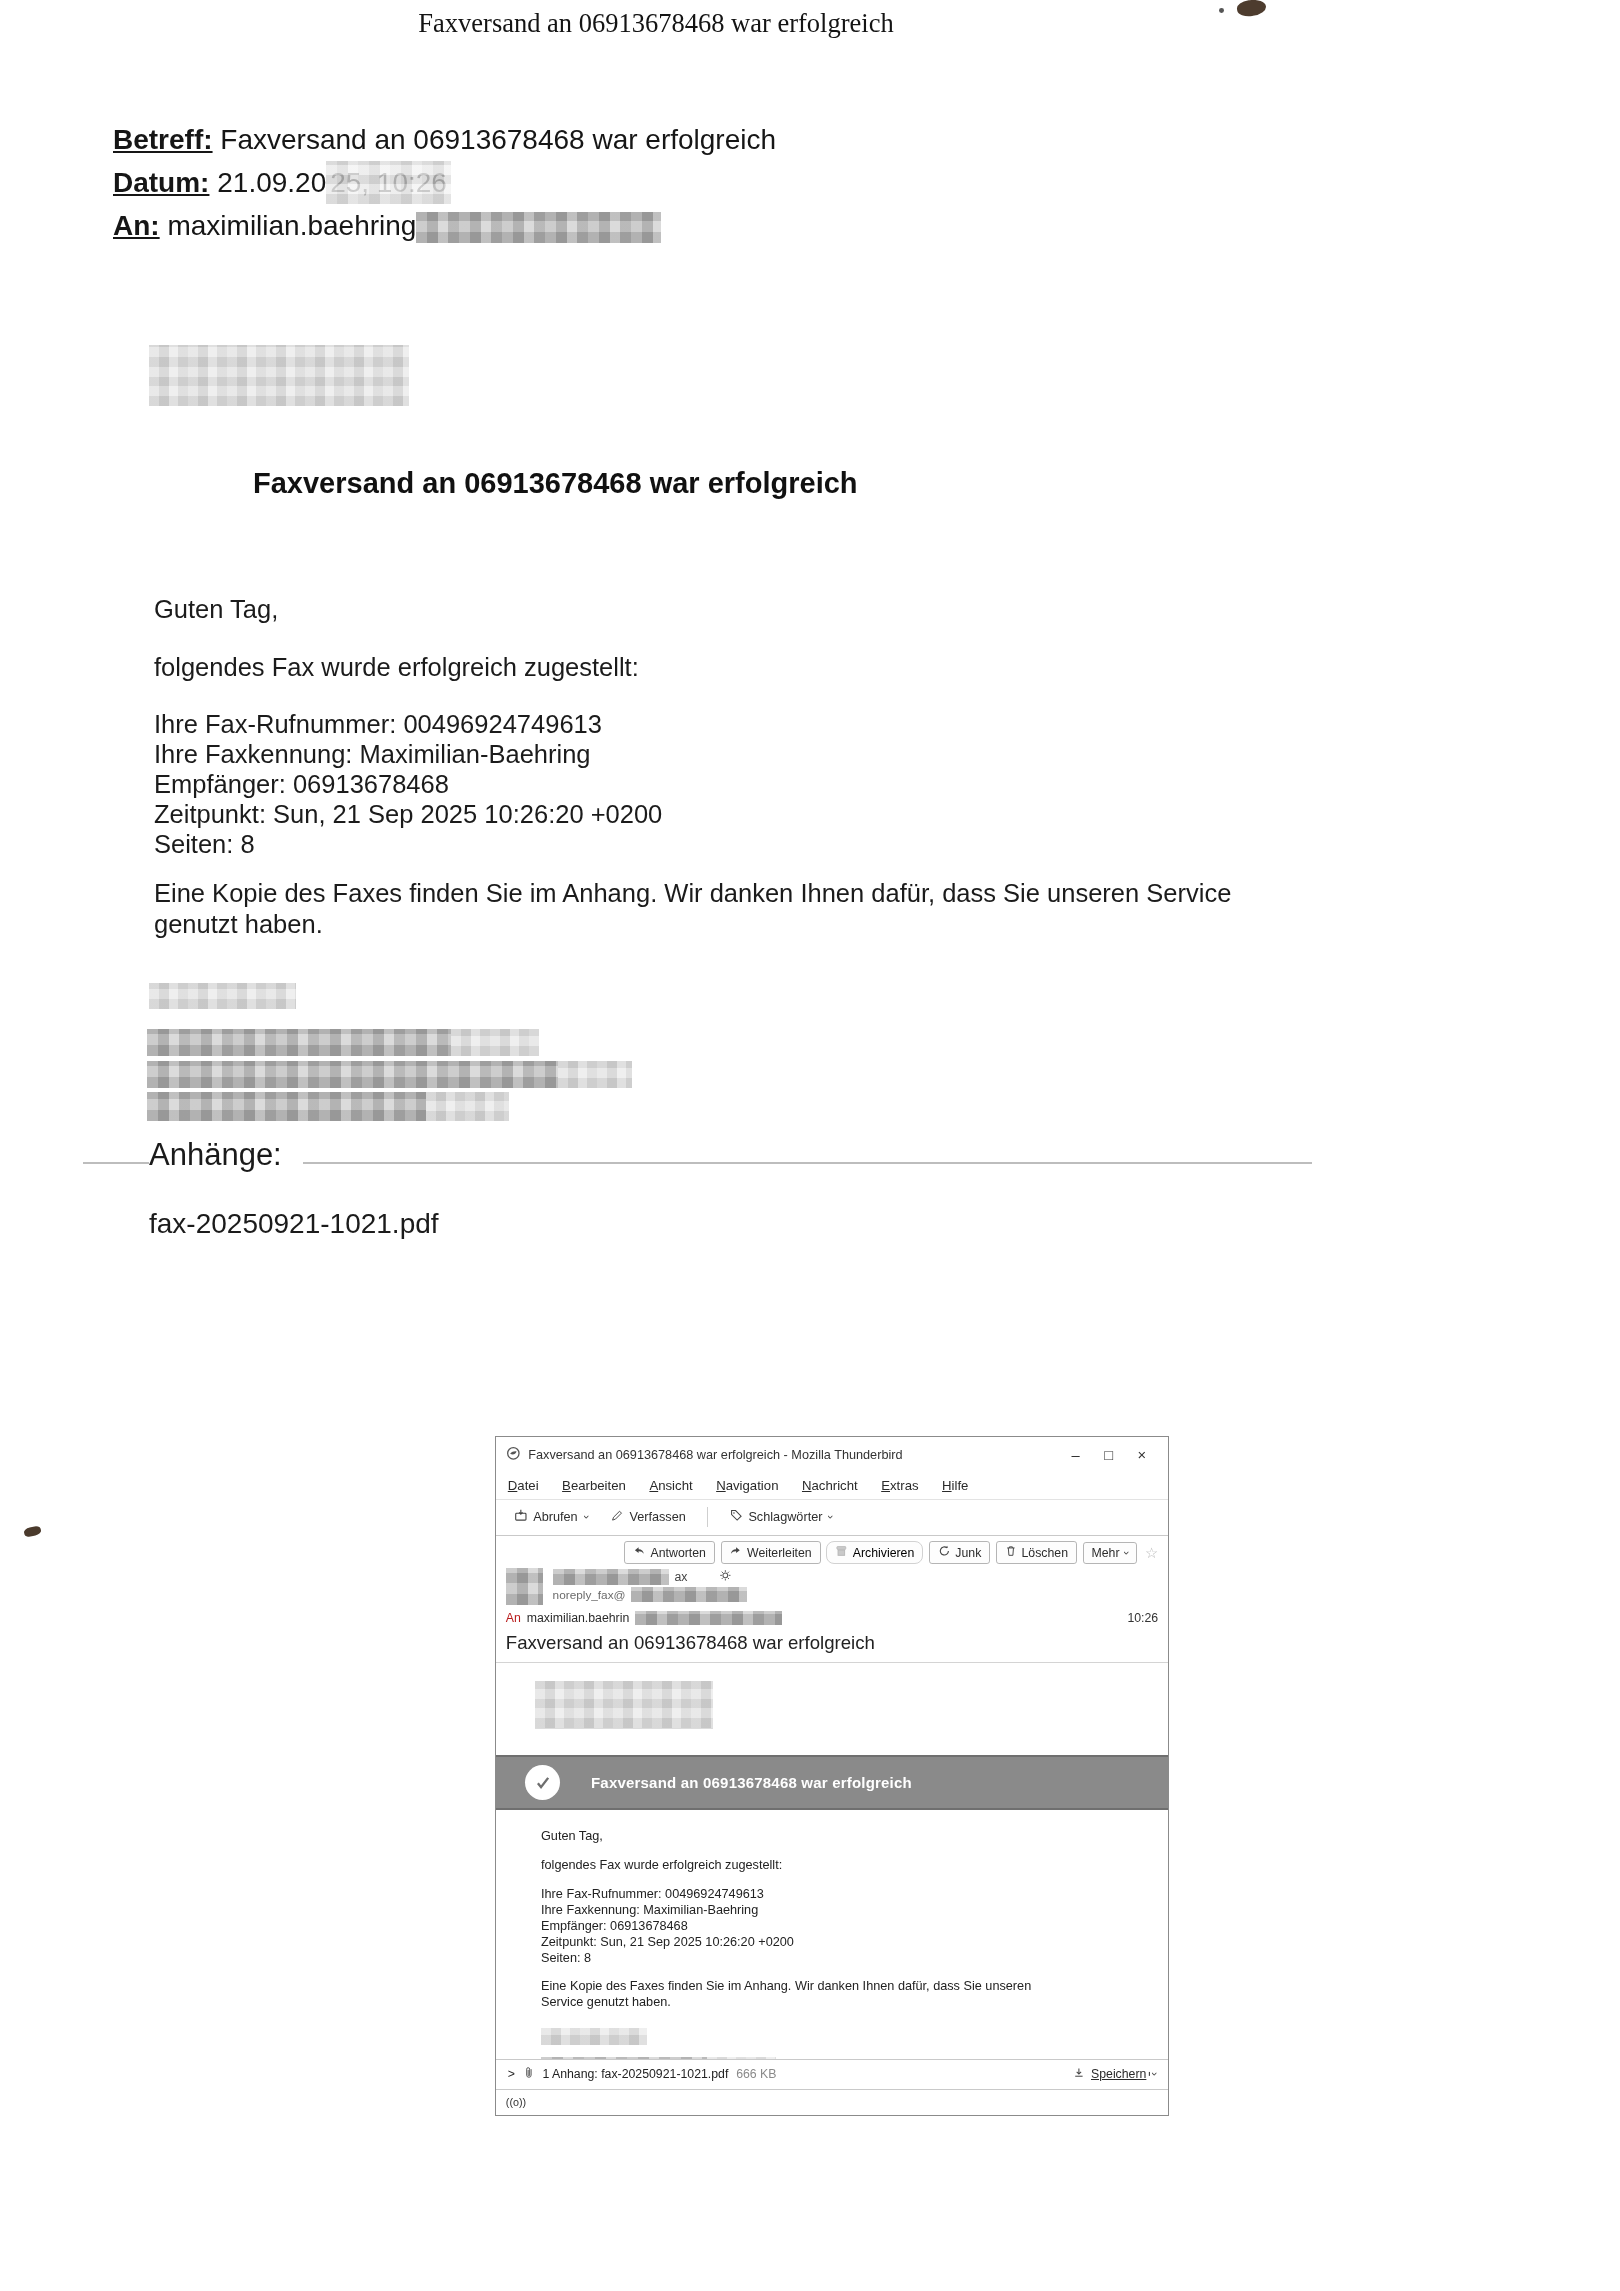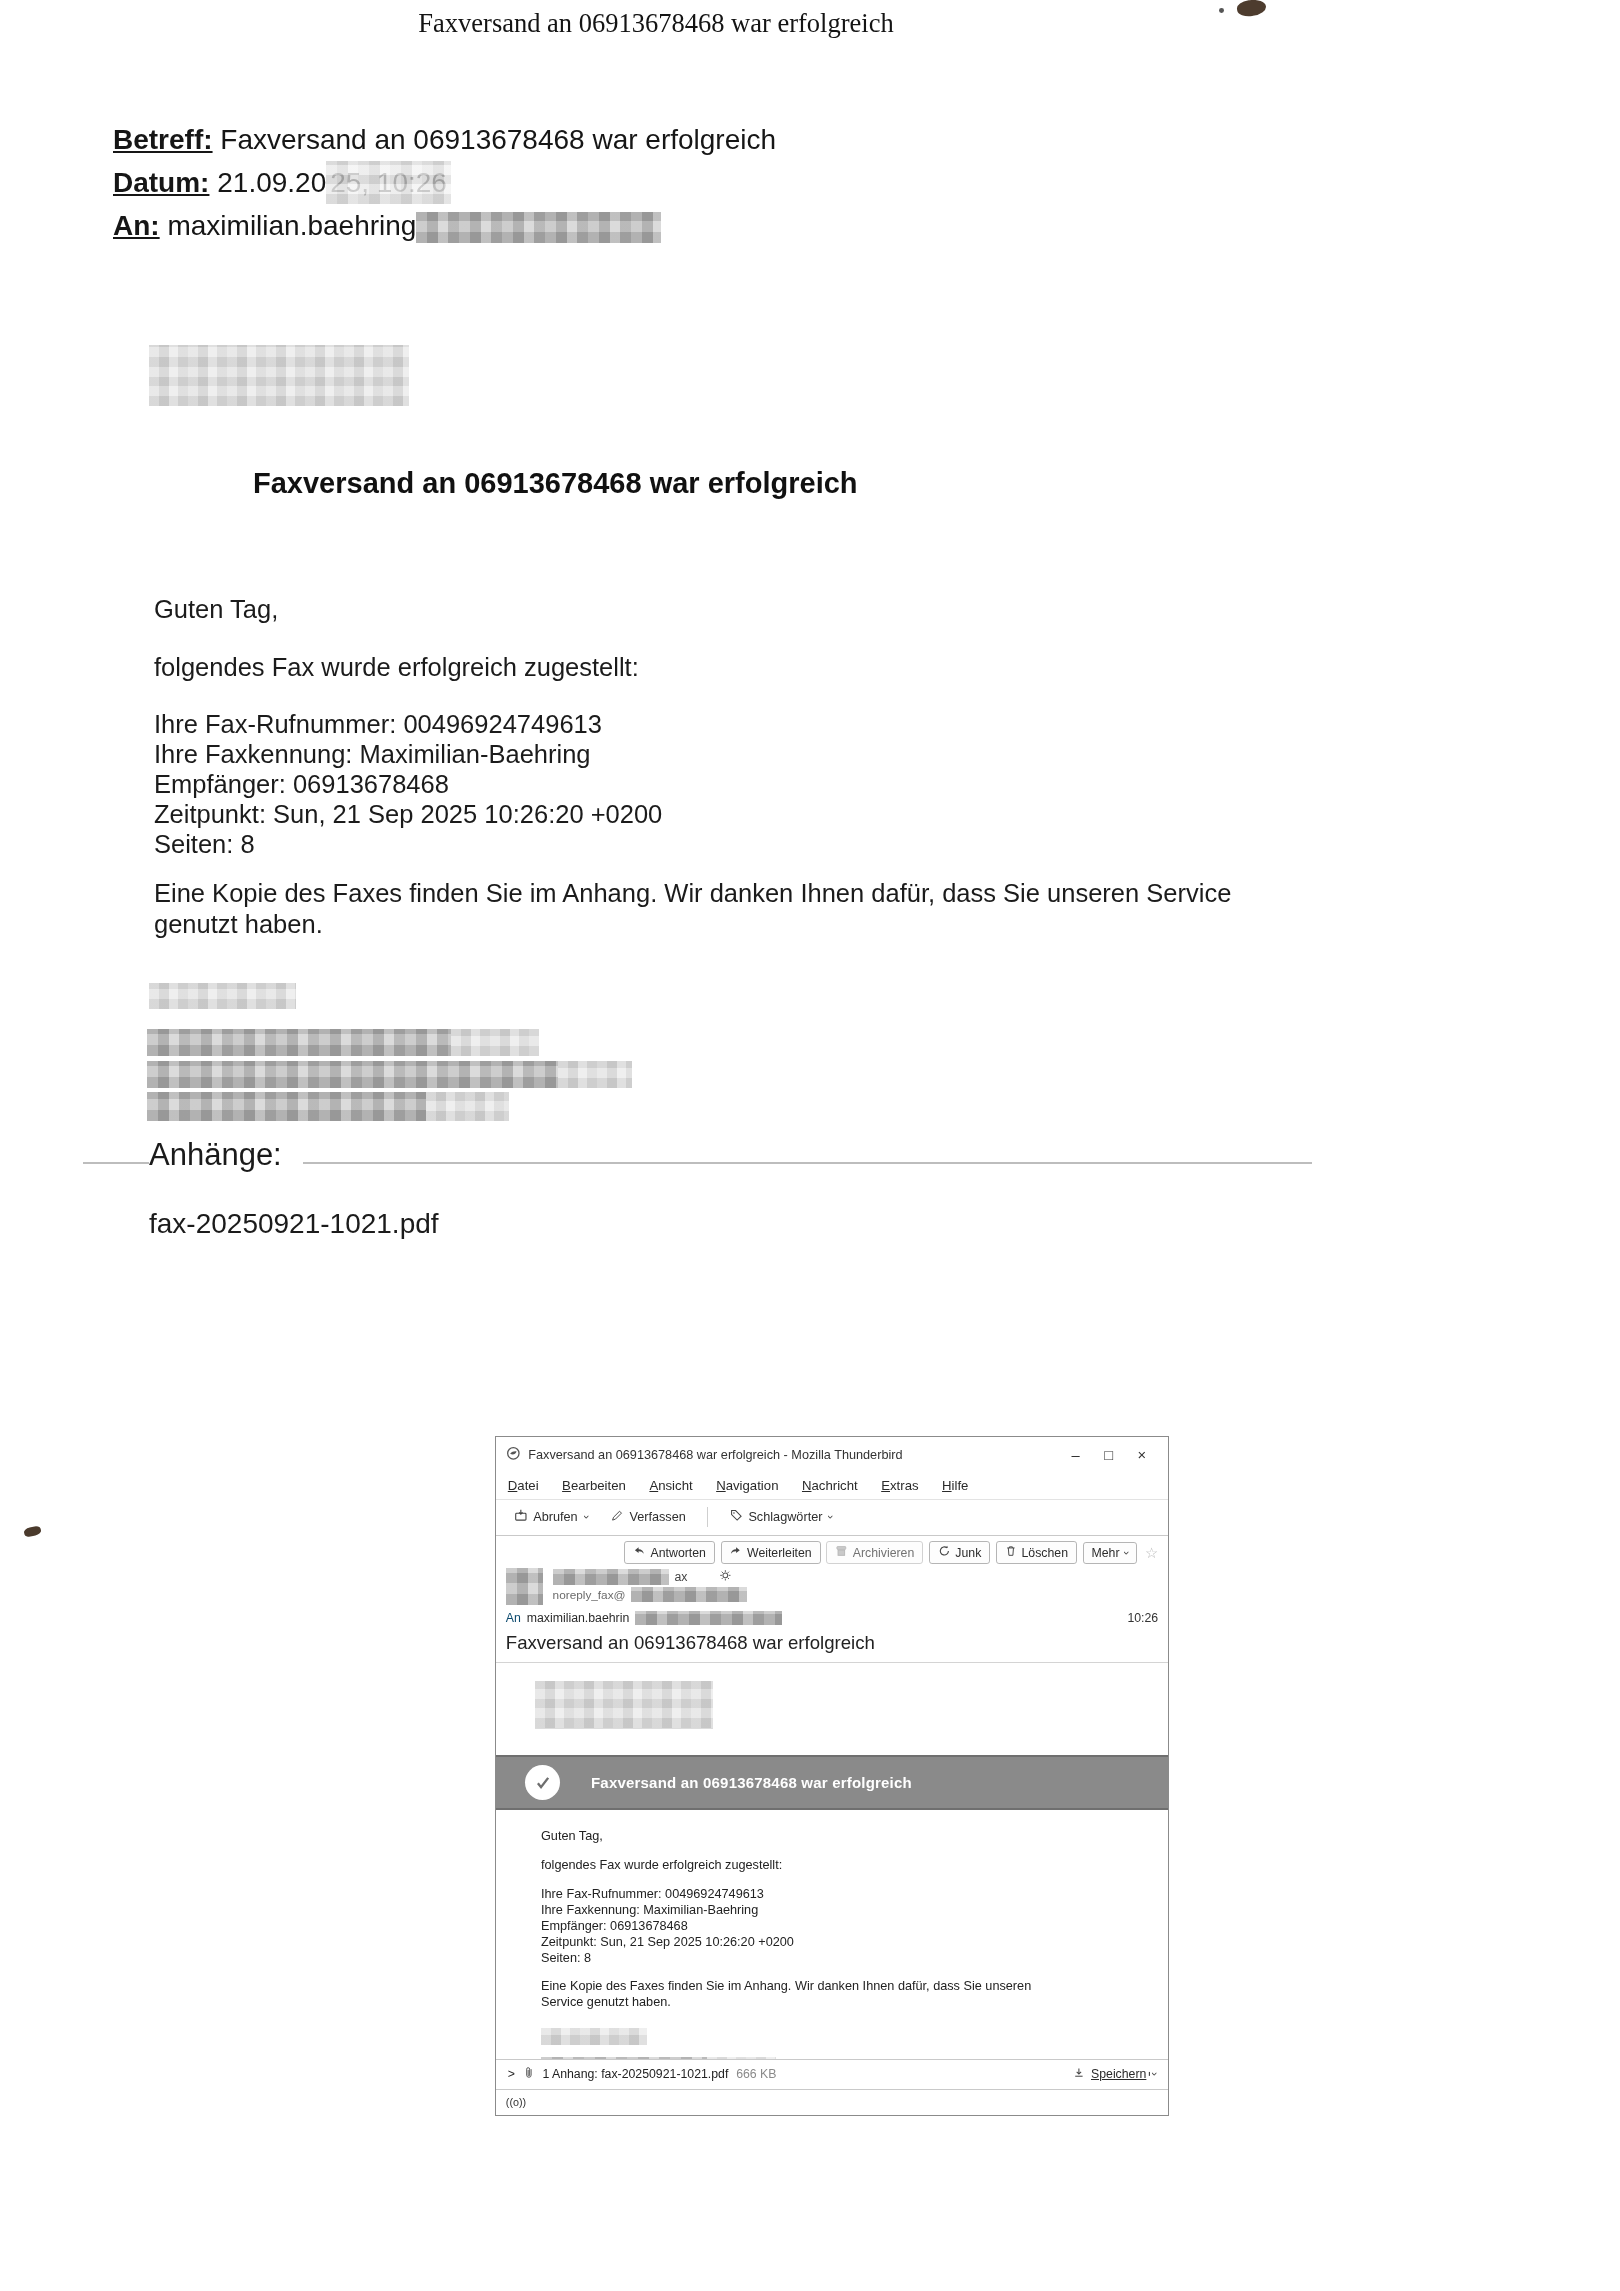--- a/index.html
+++ b/index.html
@@ -55,31 +55,31 @@
   .tb-toolbar{height:35px;display:flex;align-items:center;padding:0 9.8px;gap:7.8px;border-top:1px solid #e3e3e3;flex:0 0 auto;}
   .tbtn{display:flex;align-items:center;gap:5.9px;padding:3.9px 7.8px;font-size:12.7px;color:#2e2e2e;}
   .tb-vsep{width:1px;height:19.6px;background:#cfcfcf;margin:0 5.9px;}
   .chev{display:inline-block;transform:rotate(90deg);font-size:11.8px;color:#444;line-height:1;}
   .tb-sep{height:1px;background:#c9c9c9;flex:0 0 auto;}
 
   .tb-header{position:relative;padding:5.9px 9.8px 7.8px 9.8px;border-bottom:1px solid #d4d4d4;flex:0 0 auto;}
   .tb-actions{display:flex;justify-content:flex-end;align-items:center;gap:5.9px;margin-bottom:3.9px;}
   .abtn{display:flex;align-items:center;gap:4.9px;border:1px solid #b5b5b5;border-radius:2.9px;
         padding:2.9px 7.8px;font-size:12.3px;background:#fdfdfd;color:#2c2c2c;}
-  .abtn.disabled{color:#737373;border-color:#d2d2d2;}
+  .abtn.disabled{color:#000000;border-color:#d2d2d2;border-radius:8px;}
   .abtn.disabled svg *{stroke:#b5b5b5;fill:#c9c9c9;}
   .star{font-size:14.7px;color:#b9b9b9;margin-left:2px;}
   .fromwrap{display:flex;gap:9.8px;}
   .avatar{width:37px;height:37px;flex:0 0 auto;}
   .fromcol{display:flex;flex-direction:column;gap:2.9px;padding-top:1px;text-align:center;}
   .fromline1{display:flex;align-items:center;gap:5.9px;}
   .frag{font-size:12.3px;color:#444;}
   .addr-frag{font-size:11.8px;color:#6b6b6b;}
   .tb-torow{display:flex;align-items:center;gap:5.9px;margin-top:5.9px;font-size:12.3px;}
-  .to-label{color:#0c4a6e;}
+  .to-label{color:#b91c1c;}
   .tb-time{margin-left:auto;font-size:12.3px;color:#333;}
   .tb-subject{margin-top:6.9px;font-size:18.6px;color:#222;}
 
   .tb-content{flex:1 1 auto;position:relative;overflow:hidden;}
   .tb-logo-pix{position:absolute;left:39px;top:17.6px;width:178px;height:45px;border-bottom:1px solid #dcdcdc;padding-bottom:2px;}
   .tb-banner{position:absolute;left:0;right:0;top:92px;height:51px;background:#8a8a8a;
       display:flex;align-items:center;padding-left:29px;gap:31px;border-top:2px solid #6f6f6f;border-bottom:2px solid #6f6f6f;}
   .check-circle{width:35px;height:35px;background:#fff;border-radius:50%;display:flex;align-items:center;justify-content:center;}
   .banner-text{color:#fff;font-weight:700;font-size:15px;letter-spacing:0.2px;}
   .tb-body{position:absolute;left:45px;top:165px;font-size:12.7px;line-height:16px;color:#222;}

